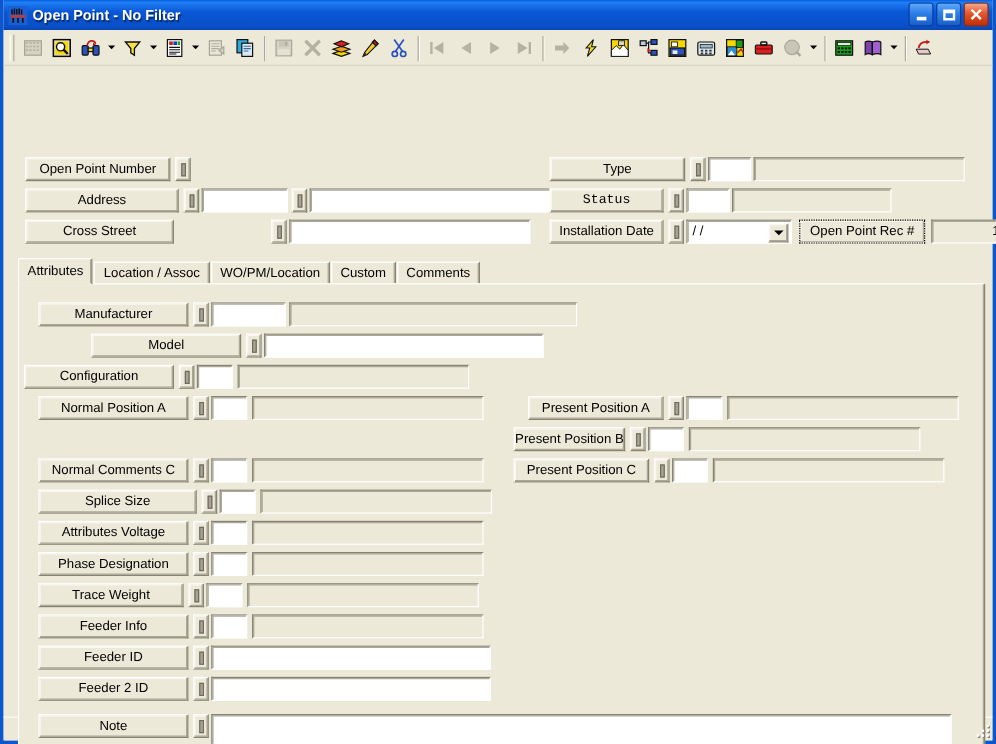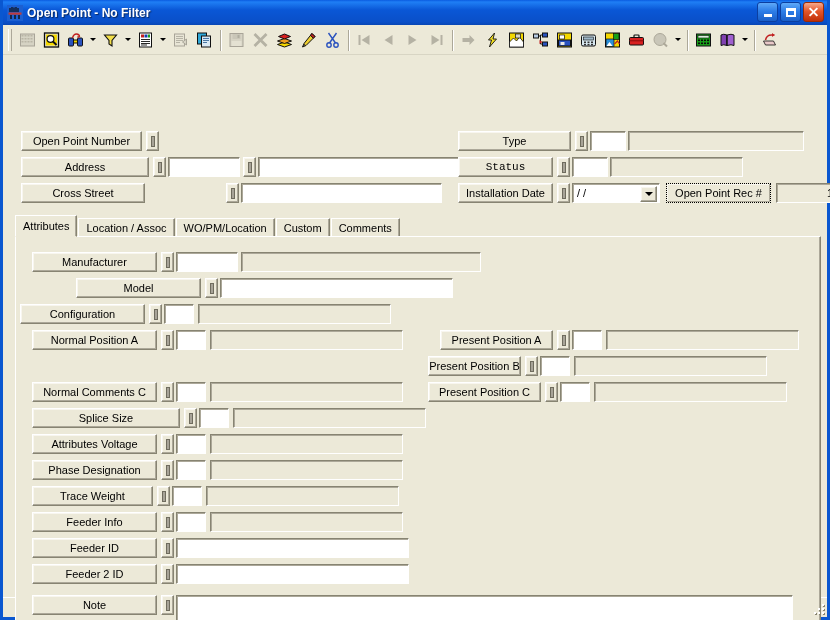--- a/index.html
+++ b/index.html
@@ -609,21 +609,21 @@
       <div class="row" style="left:16px;top:145px;">
         <div class="lbl-btn" style="width:125px;">Normal Comments C</div>
         <div class="mini-btn" style="margin-left:4px;">
             <i></i>
           </div>
         <div class="fld" style="width:30px;margin-left:2px;"></div>
         <div class="fld ro" style="width:193px;margin-left:4px;"></div>
       </div>
 
       <div class="row" style="left:16px;top:171px;">
-        <div class="lbl-btn" style="width:148px;">Splice Size</div>
+        <div class="lbl-btn" style="width:132px;">Splice Size</div>
         <div class="mini-btn" style="margin-left:4px;">
             <i></i>
           </div>
         <div class="fld" style="width:30px;margin-left:2px;"></div>
         <div class="fld ro" style="width:193px;margin-left:4px;"></div>
       </div>
 
       <div class="row" style="left:16px;top:197px;">
         <div class="lbl-btn" style="width:125px;">Attributes Voltage</div>
         <div class="mini-btn" style="margin-left:4px;">

